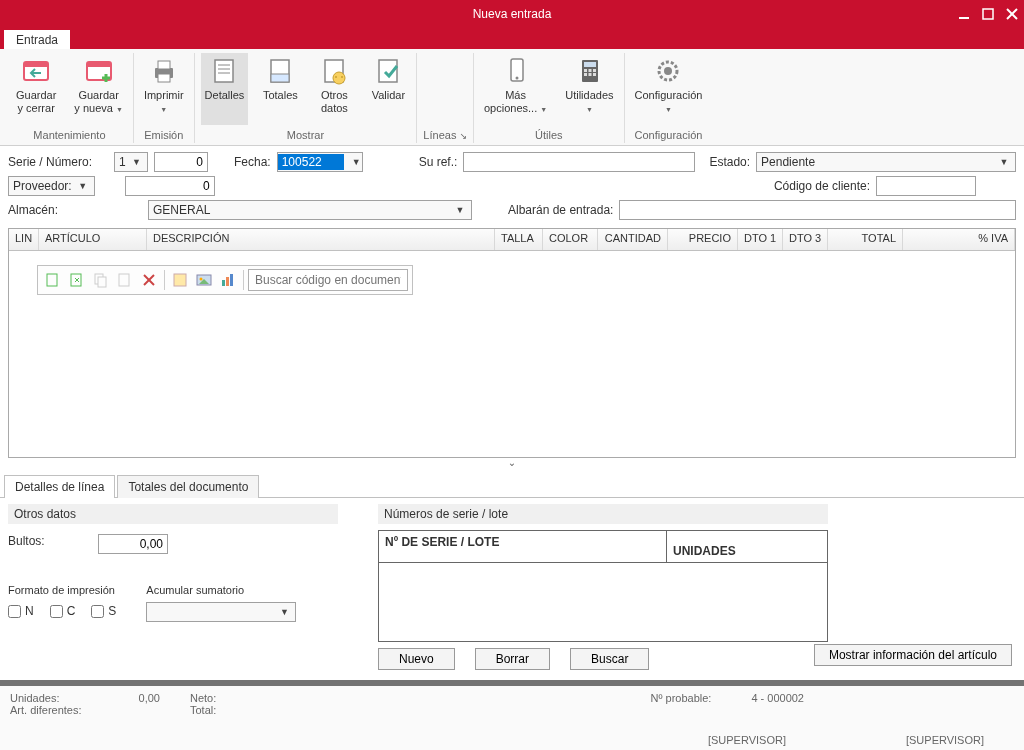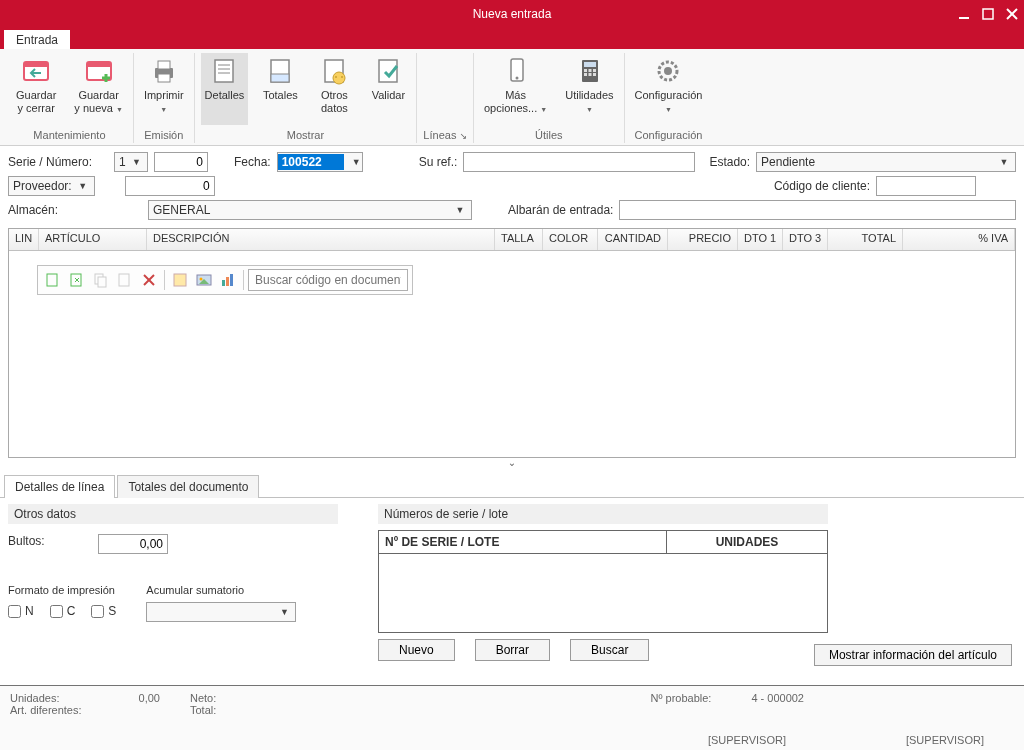--- a/index.html
+++ b/index.html
@@ -62,21 +62,21 @@
 .serial-wrap { border: 1px solid #666; width: 450px; }
 .serial-head { display: flex; font-weight: bold; border-bottom: 1px solid #666; }
 .serial-head .sh { padding: 4px 6px; font-size: 12px; }
 .serial-body { height: 78px; }
 .serial-buttons { display: flex; gap: 20px; padding-top: 6px; }
 .std-btn { border: 1px solid #999; background: #f4f4f4; padding: 3px 20px; cursor: pointer; font-size: 12px; }
 
 .info-btn { position: absolute; right: 12px; bottom: 84px; border: 1px solid #999; background: #f4f4f4; padding: 3px 14px; cursor: pointer; font-size: 12px; }
 
 
-.footer { position: absolute; bottom: 0; left: 0; right: 0; border-top: 1px solid #737373; padding: 6px 10px 4px 10px; font-size: 11px; color: #666; background: #fafafa; margin-top: 32px; }
+.footer { position: absolute; bottom: 0; left: 0; right: 0; border-top: 6px solid #737373; padding: 6px 10px 4px 10px; font-size: 11px; color: #666; background: #fafafa; margin-top: 32px; }
 .footer-row { display: flex; gap: 30px; }
 .footer-row .fitem { display: flex; gap: 6px; }
 .footer-bottom { display: flex; justify-content: flex-end; gap: 120px; padding-right: 30px; margin-top: 18px; }
 </style>
 </head>
 <body>
 
 <div class="titlebar">
   <span>Nueva entrada</span>
   <div class="titlebar-controls">
@@ -250,21 +250,21 @@
 <div class="form-area">
   <div class="form-row">
     <label style="width:100px;">Serie / Número:</label>
     <div class="btn-drop" style="width:34px;">
       <span>1</span>
       <span class="tiny-drop">▼</span>
     </div>
     <input class="text-input" style="width: 54px; text-align: right;" value="0">
     <label style="margin-left:20px;">Fecha:</label>
     <div class="btn-drop" style="width:86px; padding:0;">
-      <span style="background:#0078d7; color:#fff; padding:1px 4px; flex:1;font-weight:bold;">100522</span>
+      <span style="background:#0078d7; color:#fff; padding:1px 4px; flex:1;">100522</span>
       <span class="tiny-drop" style="padding:0 4px;">▼</span>
     </div>
     <label style="margin-left:50px;">Su ref.:</label>
     <input class="text-input" style="width: 232px;">
     <label style="margin-left:8px;">Estado:</label>
     <div class="btn-drop" style="flex:1;">
       <span style="flex:1;">Pendiente</span>
       <span class="tiny-drop">▼</span>
     </div>
   </div>
@@ -399,21 +399,21 @@
       </div>
     </div>
   </div>
 
   <div>
     <div class="panel-title" style="width:450px;">Números de serie / lote</div>
     <div style="height:6px;"></div>
     <div class="serial-wrap">
       <div class="serial-head">
         <div class="sh" style="flex:1; border-right:1px solid #666;">Nº DE SERIE / LOTE</div>
-        <div class="sh" style="width:160px; text-align:center;">UNIDADES</div>
+        <div class="sh" style="width:160px; text-align:left;margin-top:9px;">UNIDADES</div>
       </div>
       <div class="serial-body"></div>
     </div>
     <div class="serial-buttons">
       <button class="std-btn">Nuevo</button>
       <button class="std-btn">Borrar</button>
       <button class="std-btn">Buscar</button>
     </div>
   </div>
 </div>

